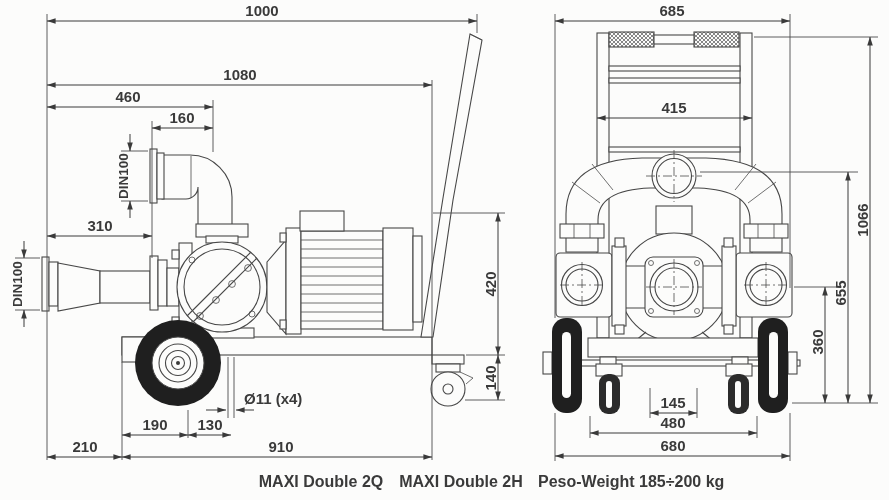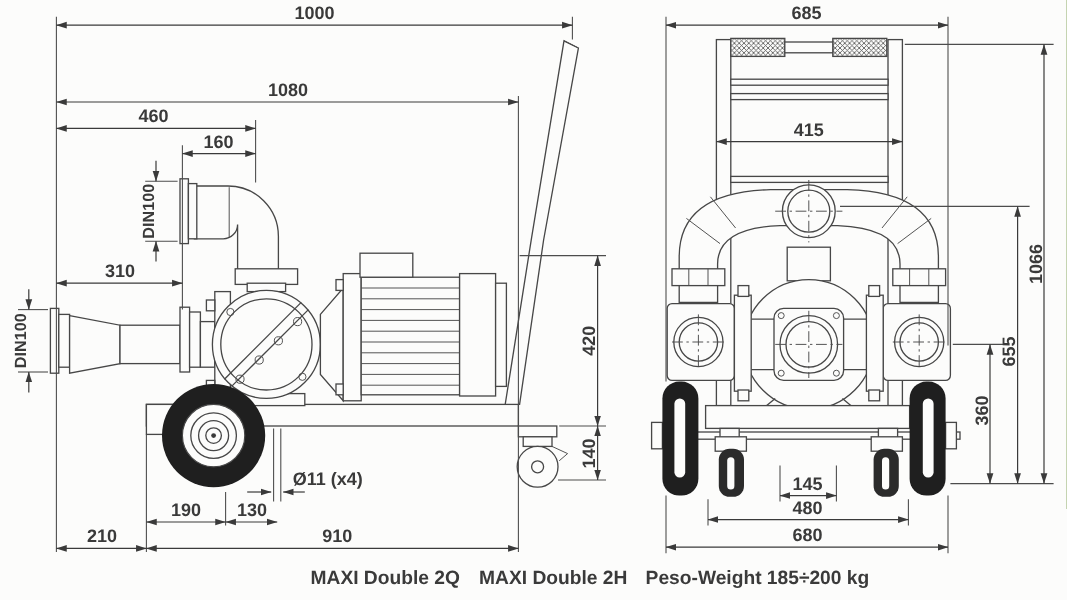--- a/index.html
+++ b/index.html
@@ -1,16 +1,16 @@
 <!DOCTYPE html>
 <html><head>
 <meta charset="utf-8">
 <style>
   html,body{margin:0;padding:0;background:#ffffff;}
-  .stage{width:889px;height:500px;background:#4d7c0f;position:relative;overflow:hidden;
+  .stage{width:889px;height:500px;background:#fde047;position:relative;overflow:hidden;
          font-family:"Liberation Sans", sans-serif;}
   svg{display:block;}
   .ln{fill:none;stroke:#474747;stroke-width:1.1;}
   .lf{fill:#fcfcfb;stroke:#474747;stroke-width:1.1;}
   .th{fill:none;stroke:#4c4c4c;stroke-width:0.8;}
   .dk{fill:#1f1f1f;stroke:none;}
   .dk2{fill:#2b2b2b;stroke:none;}
   .ext{fill:none;stroke:#4c4c4c;stroke-width:0.9;}
   .dim{fill:none;stroke:#3a3a3a;stroke-width:1;}
   .cl{fill:none;stroke:#4c4c4c;stroke-width:0.8;stroke-dasharray:9 3 2 3;}

